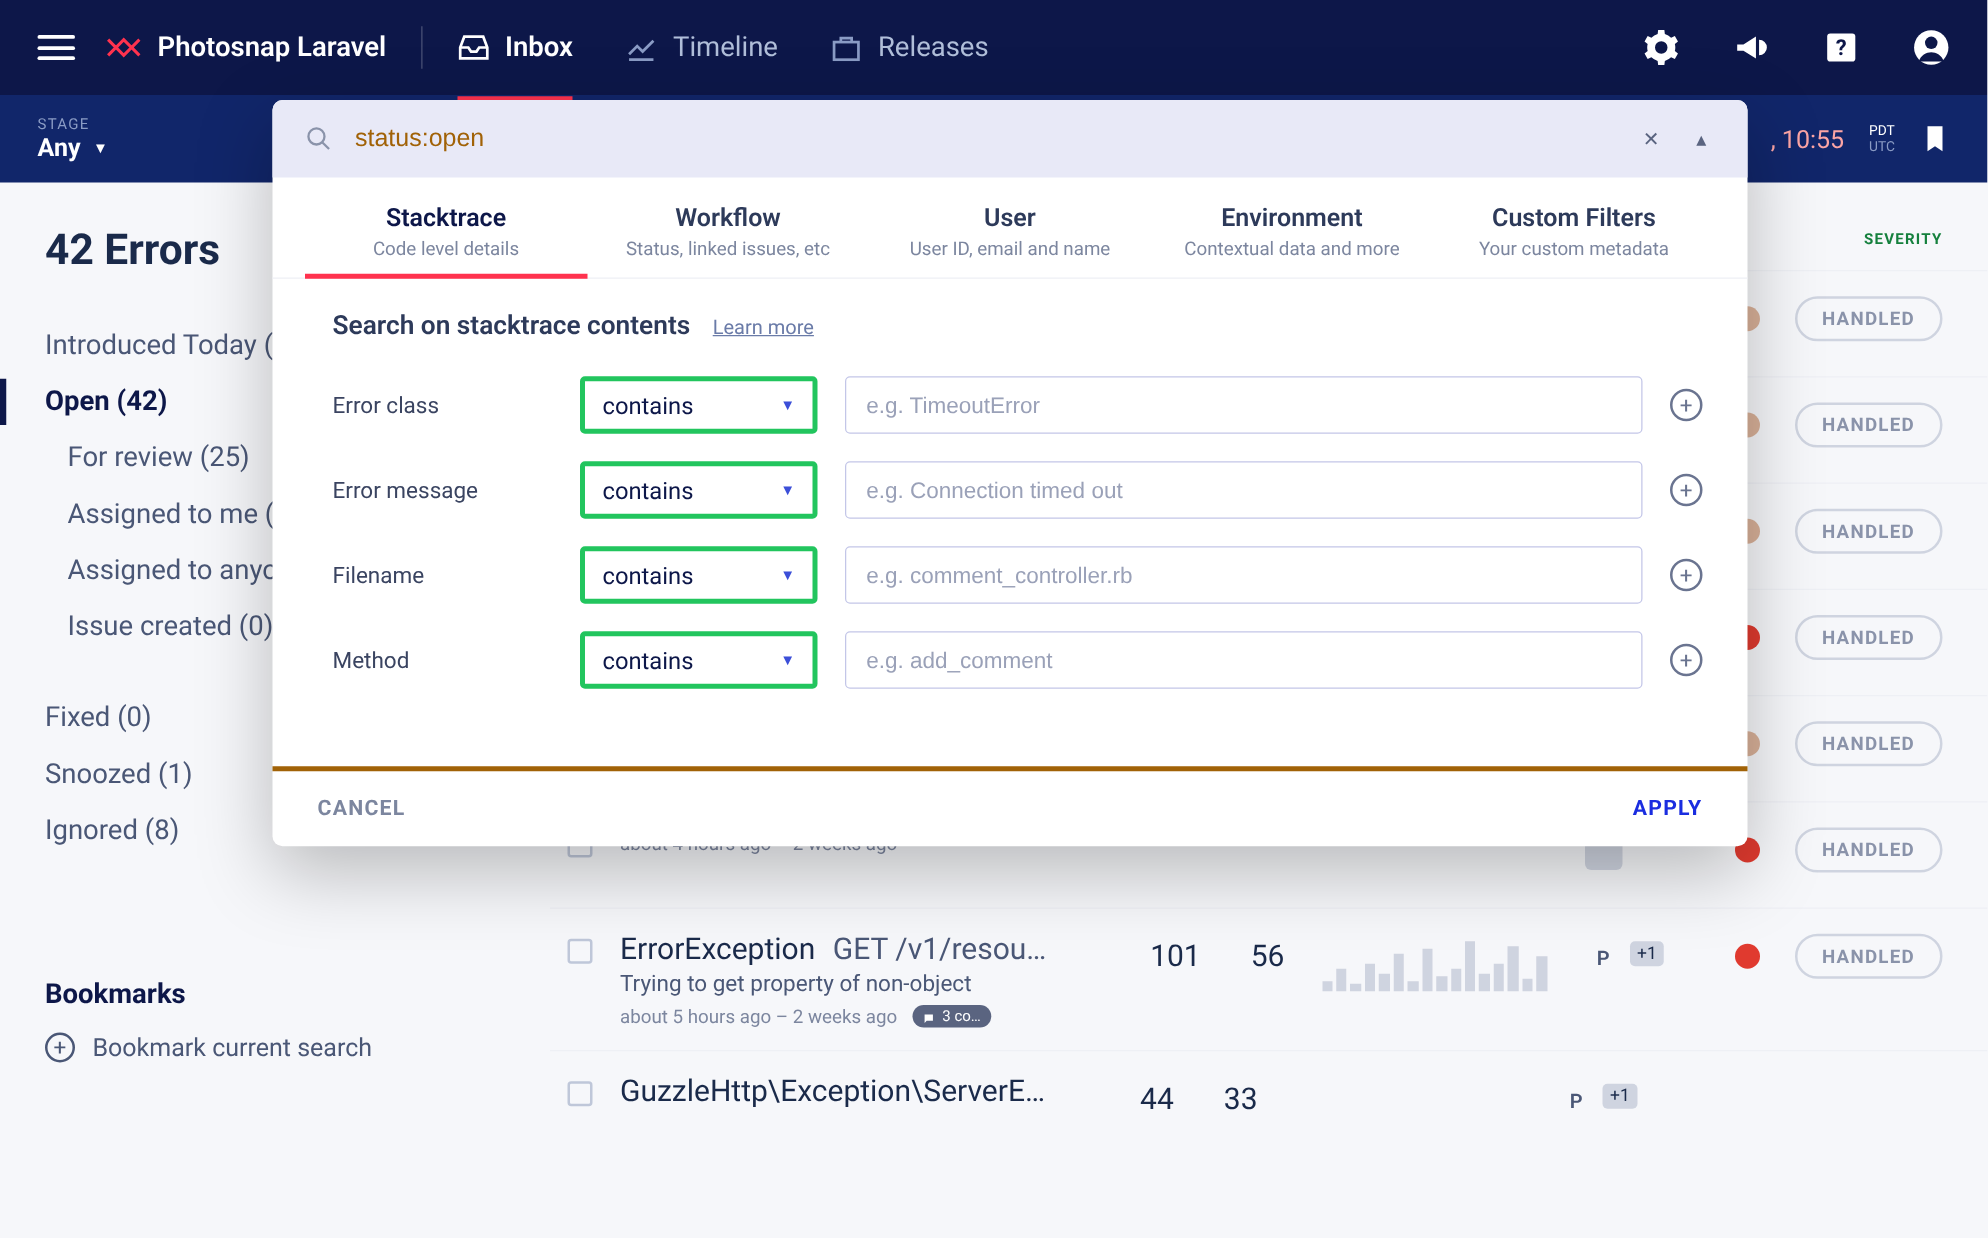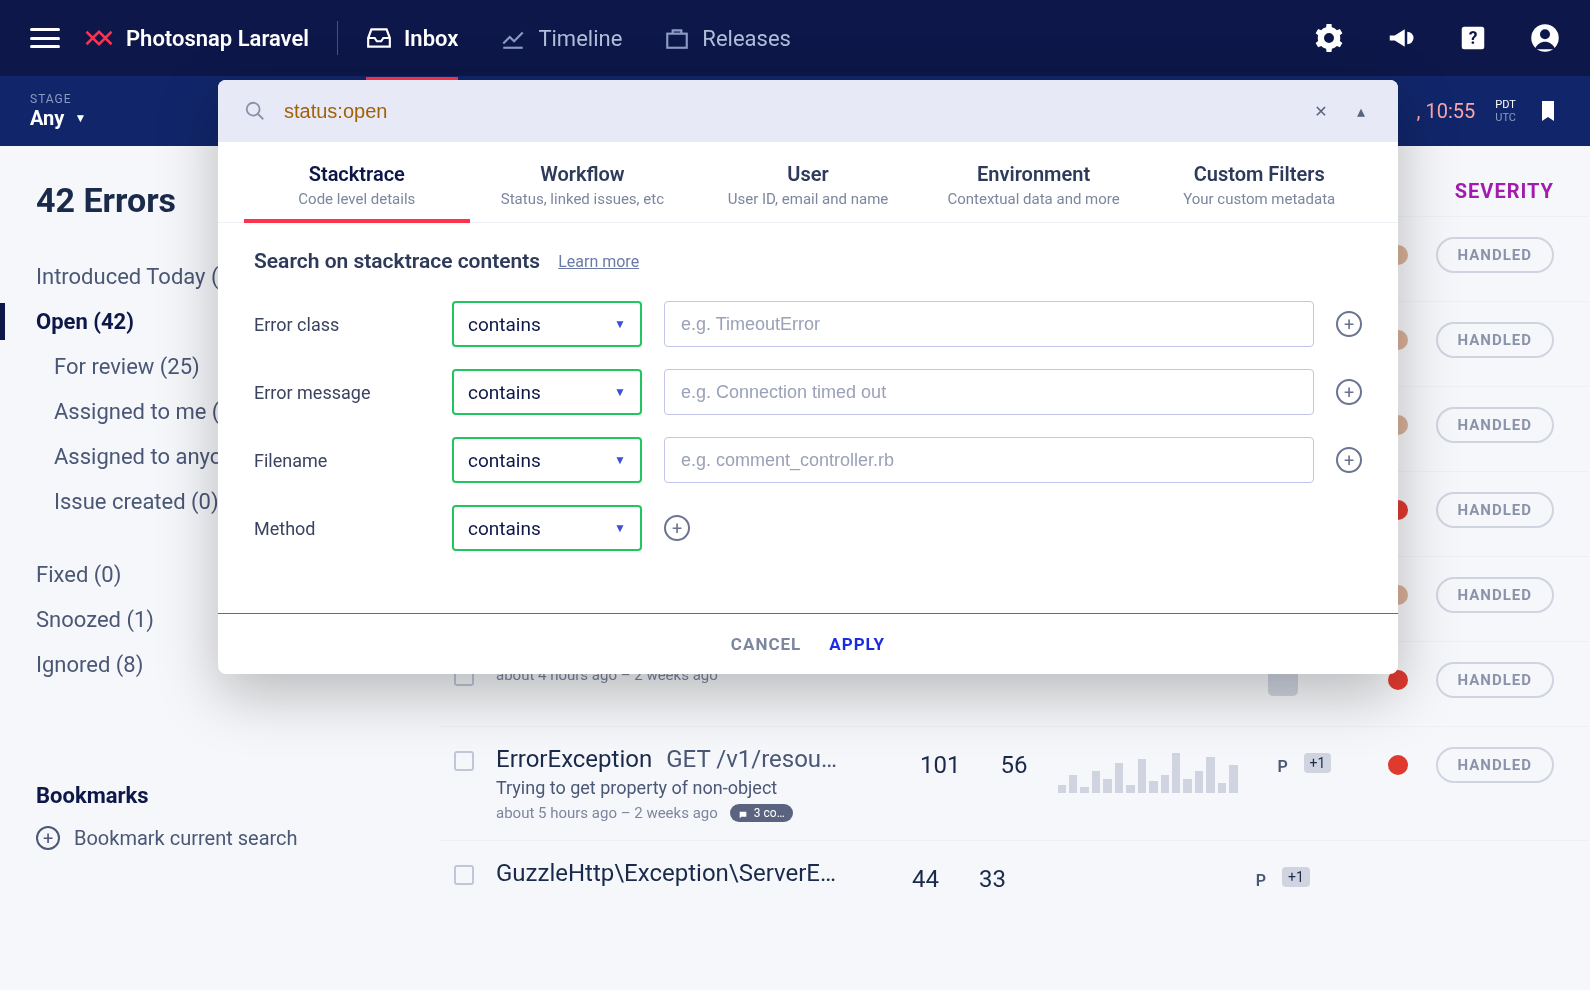--- a/index.html
+++ b/index.html
@@ -61,21 +61,21 @@
   .side-item.selected { font-weight:700; color:#0d1749; position:relative;}
   .side-item.selected::before { content:""; position:absolute; left:-36px; top:4px; bottom:4px; width:5px; background:#0d1749;}
   .side-group { margin-top:28px;}
   .sidebar h2 { font-size:22px; font-weight:700; margin-top:96px; margin-bottom:18px; color:#0d1749;}
   .bookmark-row { display:flex; align-items:center; gap:14px; font-size:20px; color:#4a5776; cursor:pointer;}
   .plus-circle { width:24px; height:24px; border:2px solid #4a5776; border-radius:50%; display:flex; align-items:center; justify-content:center; font-size:18px;}
 
   
   .content { flex:1; position:relative; padding-top:20px;}
   .col-header { display:flex; justify-content:flex-end; padding-right:36px; height:50px; align-items:center; gap:200px;}
-  .severity-head { font-size:20px; font-weight:700; letter-spacing:1px; color:#a21caf;}
+  .severity-head { font-size:12px; font-weight:700; letter-spacing:1px; color:#15803d;}
   .rows { }
   .row { display:flex; align-items:flex-start; padding:18px 0; border-top:1px solid #eef0f5;}
   .row .chk { width:20px; height:20px; border:2px solid #bfc7d9; border-radius:3px; margin:6px 22px 0 14px;}
   .row .detail { flex:1; min-width:0; padding-right:20px;}
   .row .title-line { font-size:24px; display:flex; gap:14px; align-items:baseline; white-space:nowrap; overflow:hidden; }
   .row .err-class { font-weight:400;text-align:right; }
   .row .err-path { color:#4a5776; overflow:hidden; text-overflow:ellipsis;}
   .row .subtitle { font-size:18px; color:#4a5776; margin-top:4px;}
   .row .meta { font-size:15px; color:#7c869f; margin-top:6px; display:flex; align-items:center; gap:12px;}
   .row .counts { display:flex; gap:40px; font-size:24px; margin:6px 30px 0 10px;}
@@ -113,34 +113,34 @@
   .search-ctrl { width:22px; height:22px; color:#5a6480; cursor:pointer; display:flex; align-items:center; justify-content:center;}
 
   .modal-tabs { display:flex; border-bottom:1px solid #eef0f5; padding:0 26px;}
   .modal-tab { flex:1; text-align:center; padding:20px 0 14px; cursor:pointer;}
   .modal-tab .t-title { font-size:20px; font-weight:600; color:#2d3a5a;}
   .modal-tab .t-sub { font-size:15px; color:#7c869f; margin-top:4px;}
   .modal-tab.active { position:relative;}
   .modal-tab.active::after { content:""; position:absolute; left:0; right:0; bottom:-1px; height:4px; background:#ff324e;}
   .modal-tab.active .t-title { color:#0d1749;}
 
-  .modal-body { padding:26px 36px 40px;}
+  .modal-body { padding:26px 36px 40px;margin-left:12px;}
   .body-head { display:flex; align-items:center; gap:18px; margin-bottom:28px;}
   .body-head h3 { font-size:21px; font-weight:600; color:#2d3a5a;}
   .learn-more { color:#6a7ba8; font-size:16px; text-decoration:underline; cursor:pointer;}
 
   .form-row { display:flex; align-items:center; margin-bottom:22px; gap:22px;}
   .form-label { width:176px; font-size:18px; color:#3a4461;}
-  .select { width:190px; height:46px; border:2px solid #22c55e; border-radius:4px; display:flex; align-items:center; justify-content:space-between; padding:0 14px; font-size:19px; color:#0d1749; cursor:pointer;}
+  .select { width:190px; height:46px; border:4px solid #22c55e; border-radius:4px; display:flex; align-items:center; justify-content:space-between; padding:0 14px; font-size:19px; color:#0d1749; cursor:pointer;}
   .select .caret { color:#3c4fd8; font-size:12px;}
   .text-input { flex:1; height:46px; border:1px solid #c3c6e8; border-radius:4px; padding:0 16px; font-size:18px; color:#2d3a5a; outline:none;}
   .text-input::placeholder { color:#9aa1b8;}
   .add-btn { width:26px; height:26px; border:2px solid #6a7490; border-radius:50%; display:flex; align-items:center; justify-content:center; color:#6a7490; cursor:pointer; font-size:18px;}
 
-  .modal-footer { border-top:1px solid #a16207; padding:20px 36px; display:flex; justify-content:center; gap:28px;}
+  .modal-footer { border-top:4px solid #a16207; padding:20px 36px; display:flex; justify-content:space-between; gap:28px;}
   .btn-cancel { font-size:17px; font-weight:700; letter-spacing:1px; color:#7c869f; cursor:pointer;}
   .btn-apply { font-size:17px; font-weight:700; letter-spacing:1px; color:#1a2de0; cursor:pointer;}
 
   .comments-pill { display:flex; align-items:flex-end; gap:6px; background:#5a6480; color:#fff; font-size:12px; border-radius:10px; padding:2px 8px;}
 </style>
 </head>
 <body>
 
 <div class="topnav">
   <div class="hamburger">
@@ -496,20 +496,21 @@
           </div>
     <input class="text-input" placeholder="e.g. comment_controller.rb" style="">
     <div class="add-btn">+</div>
         </div>
         <div class="form-row">
     <div class="form-label">Method</div>
     <div class="select">
             <span>contains</span>
             <span class="caret">▼</span>
           </div>
+    <input class="text-input" placeholder="e.g. add_comment" style="">
     <div class="add-btn">+</div>
         </div>
       </div>
   </div>
 
   <div class="modal-footer">
     <span class="btn-cancel">CANCEL</span>
     <span class="btn-apply">APPLY</span>
   </div>
 </div>

